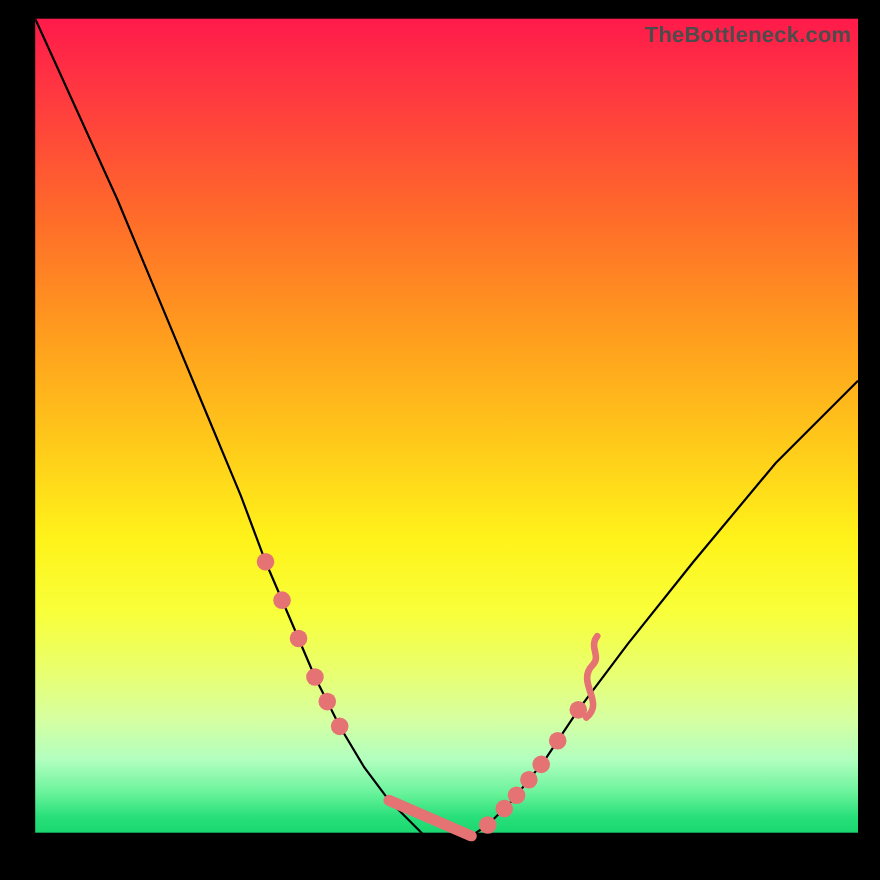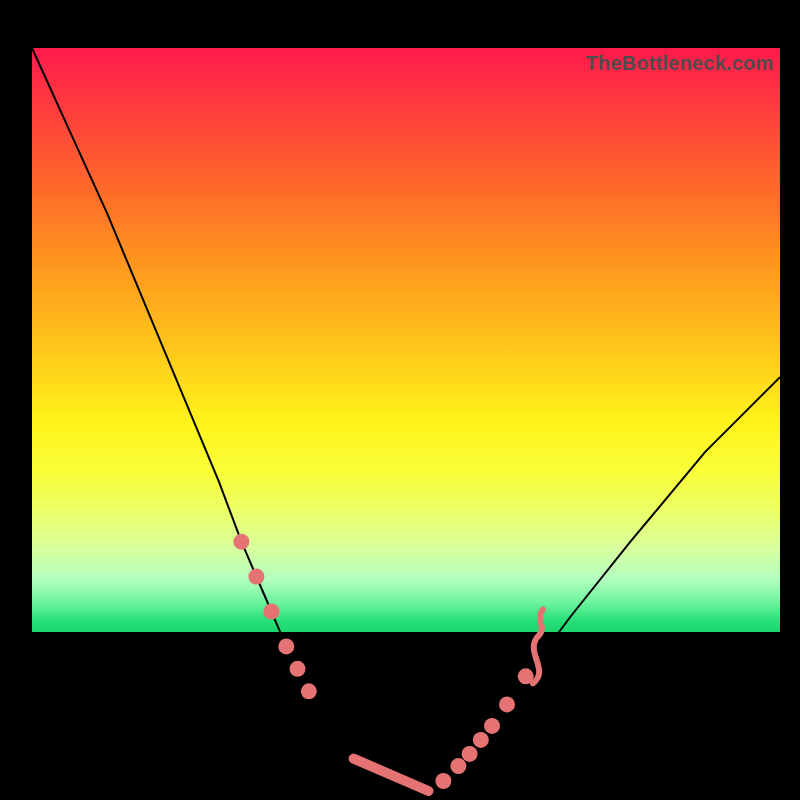--- a/index.html
+++ b/index.html
@@ -1,20 +1,20 @@
 <!DOCTYPE html>
 <html><head>
 <meta charset="utf-8">
 <style>
 html,body{margin:0;padding:0;width:800px;height:800px;overflow:hidden;background:#000;}
 .frame{position:absolute;left:0;top:0;width:800px;height:800px;background:#000;}
 .plot-area{
   position:absolute;
-  left:32px;top:48px;
-  width:748px;height:584px;
+  left:32px;top:17px;
+  width:748px;height:740px;
   background:linear-gradient(to bottom,
     #ff1a4b 0%,
     #ff3b3f 10%,
     #ff6a2a 24%,
     #ff9a1e 38%,
     #ffc91a 52%,
     #fff31a 64%,
     #f8ff3a 73%,
     #e9ff6d 80%,
     #d6ffa0 86%,

